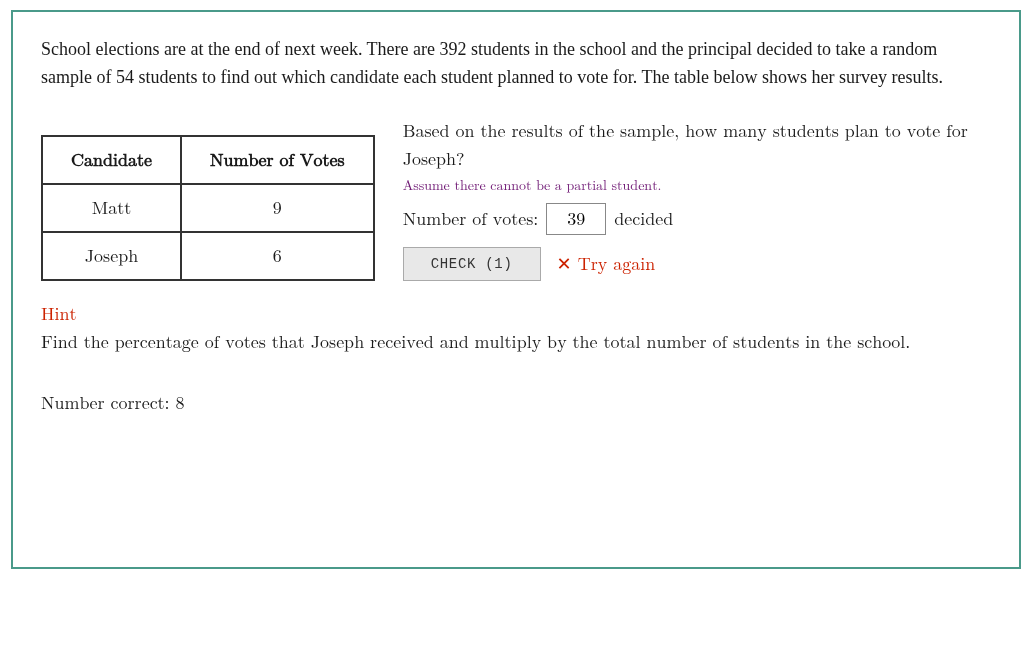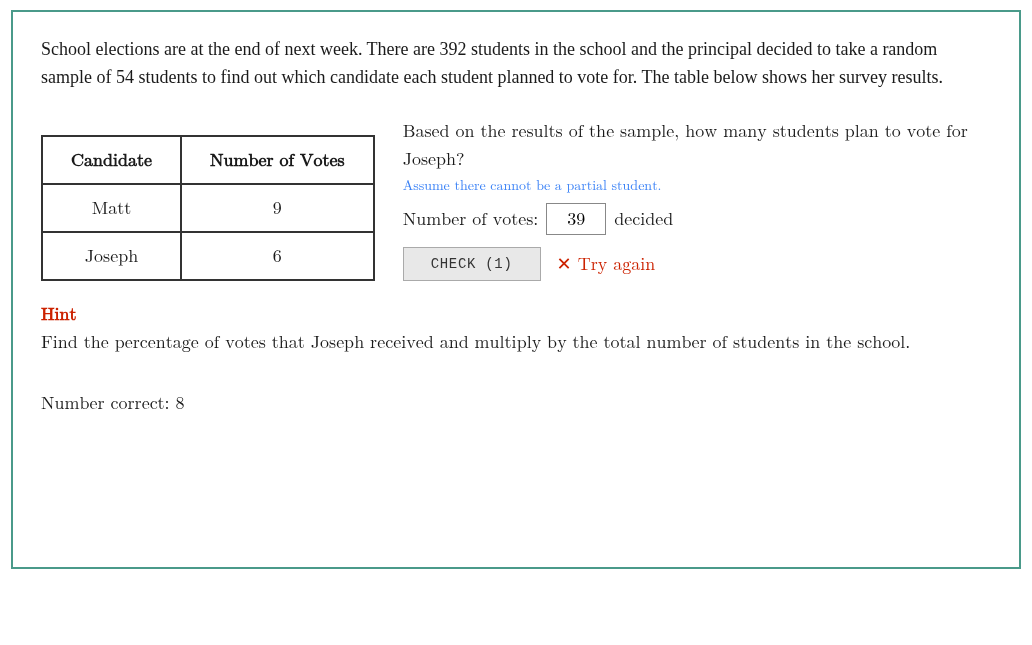--- a/index.html
+++ b/index.html
@@ -77,21 +77,21 @@
       padding-top: 4px;
     }
 
     .question-text {
       font-size: 18px;
       line-height: 1.55;
     }
 
     .assume-text {
       font-size: 14px;
-      color: #3b82f6;
+      color: #701a75;
       margin-top: 2px;
     }
 
     .votes-row {
       display: flex;
       align-items: center;
       gap: 8px;
       margin-top: 6px;
       font-size: 18px;
     }
@@ -135,21 +135,21 @@
     .x-icon {
       font-size: 18px;
       color: #cc2200;
     }
 
     .hint-section {
       margin-top: 22px;
     }
 
     .hint-title {
-      font-weight: bold;
+      font-weight: normal;
       color: #cc2200;
       font-size: 18px;
     }
 
     .hint-text {
       font-size: 18px;
       line-height: 1.55;
       margin-top: 4px;
     }
 

